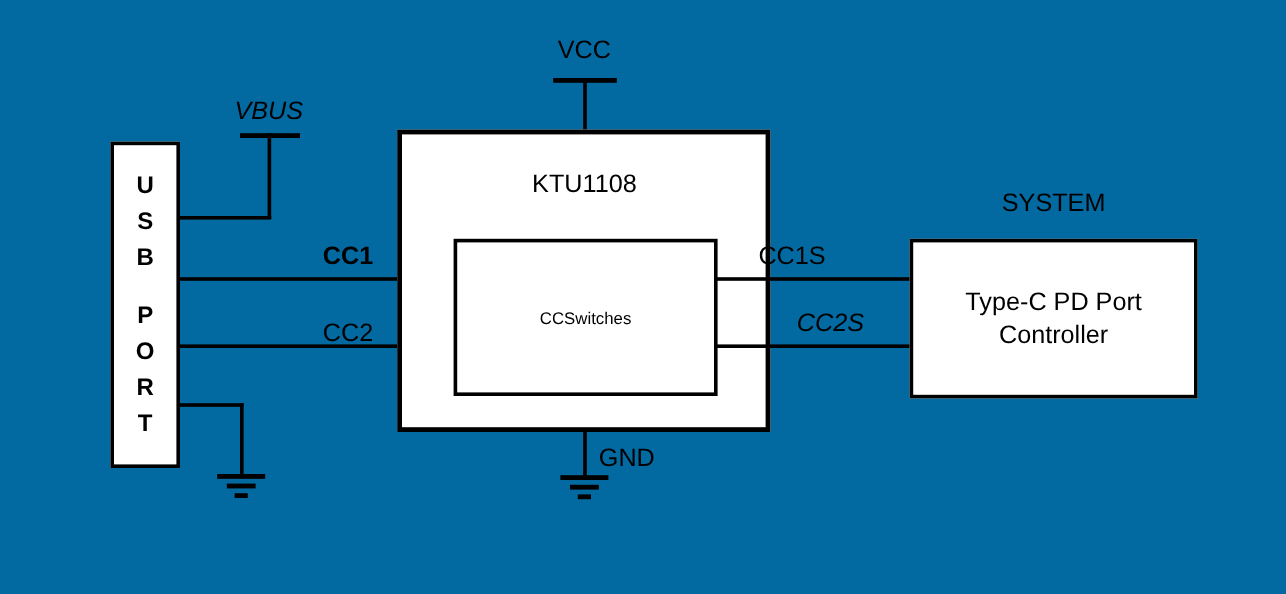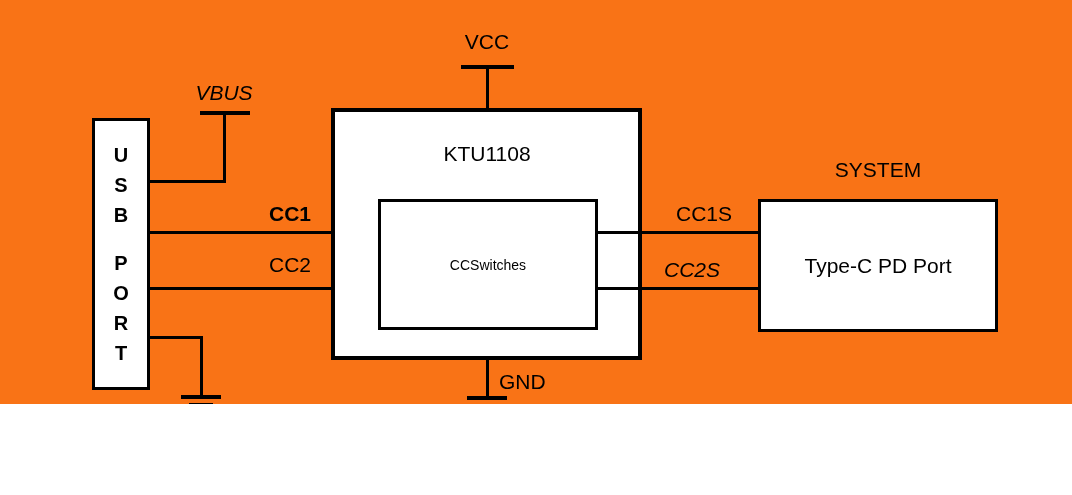--- a/index.html
+++ b/index.html
@@ -8,22 +8,22 @@
     padding: 0;
     background: #ffffff;
   }
   body {
     font-family: "Liberation Sans", sans-serif;
     color: #000000;
   }
   #diagram {
     position: relative;
     width: 1072px;
-    height: 404px;
-    background: #f97316;
+    height: 495px;
+    background: #0369a1;
     overflow: hidden;
   }
 
   
   .box {
     position: absolute;
     box-sizing: border-box;
     background: #ffffff;
     border: 2px solid #000000;
   }
@@ -176,21 +176,21 @@
     <span class="gap"></span>
     <span>P</span>
     <span>O</span>
     <span>R</span>
     <span>T</span>
   </div>
 
   <div class="label center" style="left:290px; top:203px;font-weight:bold;">CC1</div>
   <div class="wire h" style="left:149px; top:231px; width:232px;"></div>
 
-  <div class="label center" style="left:290px; top:254px;">CC2</div>
+  <div class="label center" style="left:290px; top:267px;">CC2</div>
   <div class="wire h" style="left:149px; top:287px; width:232px;"></div>
 
   <div class="wire h" style="left:149px; top:336px; width:54px;"></div>
   <div class="wire v" style="left:200px; top:336px; height:61px;"></div>
   <div class="gnd" style="left:179px; top:395px;">
     <div class="bar bar1"></div>
     <div class="bar bar2"></div>
     <div class="bar bar3"></div>
   </div>
 
@@ -204,25 +204,26 @@
   </div>
 
   <div class="wire v" style="left:486px; top:358px; height:40px;"></div>
   <div class="gnd" style="left:465px; top:396px;">
     <div class="bar bar1"></div>
     <div class="bar bar2"></div>
     <div class="bar bar3"></div>
   </div>
   <div class="label" style="left:499px; top:371px;text-align:center;">GND</div>
 
-  <div class="label center" style="left:704px; top:203px;">CC1S</div>
+  <div class="label center" style="left:660px; top:203px;">CC1S</div>
   <div class="wire h" style="left:595px; top:231px; width:165px;"></div>
 
   <div class="label center" style="left:692px; top:259px;font-style:italic;">CC2S</div>
   <div class="wire h" style="left:595px; top:287px; width:165px;"></div>
 
   <div class="label center" style="left:878px; top:159px;">SYSTEM</div>
   <div class="box" id="system-box"></div>
   <div id="system-box-text">
     <span>Type-C PD Port</span>
+    <span>Controller</span>
   </div>
 
 </div>
 
 </body></html>

